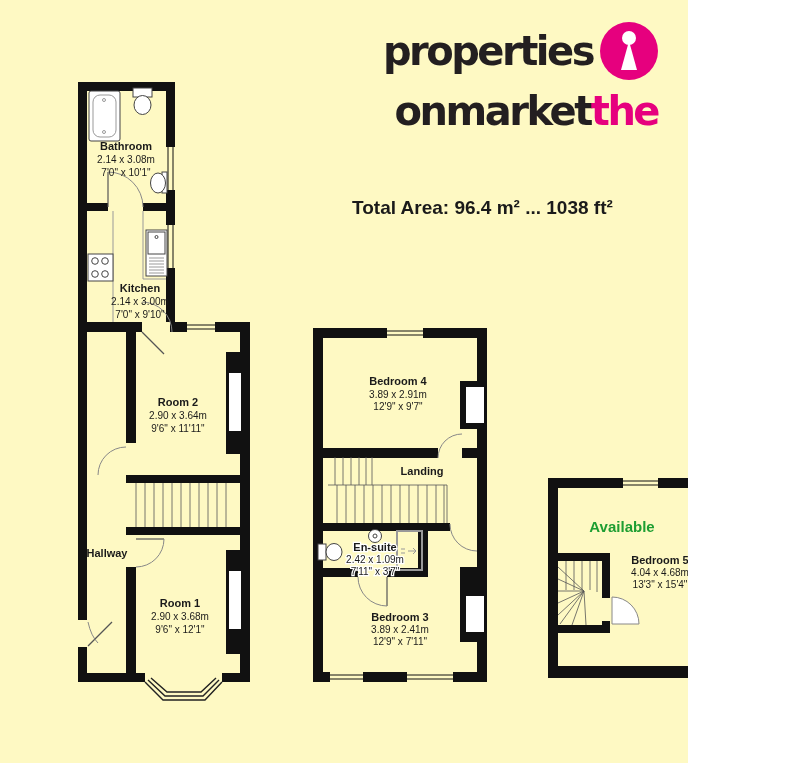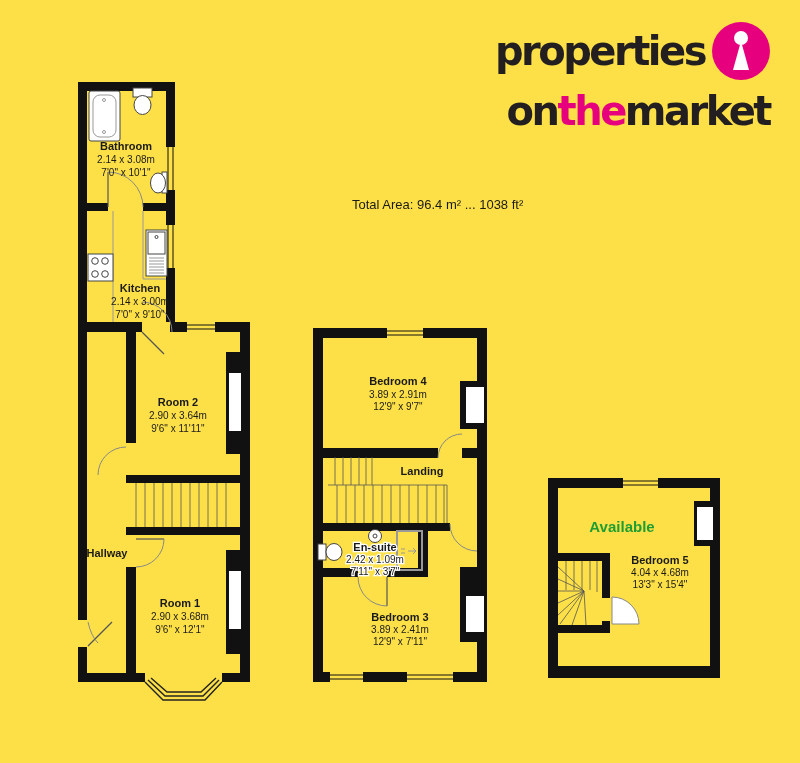--- a/index.html
+++ b/index.html
@@ -1,33 +1,33 @@
 <!DOCTYPE html>
 <html><head>
 <meta charset="utf-8">
 <style>
   html,body{margin:0;padding:0;background:#fff;}
-  #canvas{position:relative;width:800px;height:763px;background:#fde047;overflow:hidden;
+  #canvas{position:relative;width:688px;height:763px;background:#fef9c3;overflow:hidden;
           font-family:"Liberation Sans", sans-serif;}
   
   .logo{position:absolute;top:22px;right:30px;text-align:right;line-height:1;}
   .logo-row{display:flex;align-items:center;justify-content:flex-end;}
   .logo-word{font-family:"DejaVu Sans", sans-serif;font-weight:bold;font-size:40px;
              letter-spacing:-2.5px;color:#231f20;}
   .logo-pink{color:#e6007e;}
   .keyhole-badge{position:relative;width:58px;height:58px;border-radius:50%;
                  background:#e6007e;margin-left:7px;flex:0 0 auto;}
   .keyhole-circle{position:absolute;top:9px;left:22px;width:14px;height:14px;
                   border-radius:50%;background:#fff;}
   .keyhole-wedge{position:absolute;top:19px;left:21px;width:0;height:0;
                  border-left:8px solid transparent;border-right:8px solid transparent;
                  border-bottom:29px solid #fff;}
   .logo-row2{margin-top:11px;}
   
-  .total-area{position:absolute;top:197px;left:352px;font-size:13px;color:#1a1a1a;}
+  .total-area{position:absolute;top:197px;left:352px;font-size:19px;color:#1a1a1a;font-weight:bold;}
   
   svg{position:absolute;top:0;left:0;}
   .wall{fill:#111;stroke:none;}
   .hole{fill:#fff;stroke:none;}
   .winline{stroke:#111;stroke-width:1;}
   .door{stroke:#888;stroke-width:1;fill:none;}
   .leaf{stroke:#555;stroke-width:1.2;fill:none;}
   .fix{stroke:#444;stroke-width:1;fill:#fff;}
   .fix-light{stroke:#999;stroke-width:1;fill:none;}
   .tread{stroke:#555;stroke-width:0.8;fill:none;}
@@ -45,22 +45,22 @@
   <div class="logo">
     <div class="logo-row">
       <span class="logo-word">properties</span>
       <span class="keyhole-badge">
         <span class="keyhole-circle"></span>
         <span class="keyhole-wedge"></span>
       </span>
     </div>
     <div class="logo-row logo-row2">
       <span class="logo-word">on</span>
+        <span class="logo-word">market</span>
         <span class="logo-word logo-pink">the</span>
-        <span class="logo-word">market</span>
     </div>
   </div>
 
   <div class="total-area">Total Area: 96.4 m² ... 1038 ft²</div>
 
   <svg width="800" height="763" viewBox="0 0 800 763">
 
     <g>
 
       <g>

